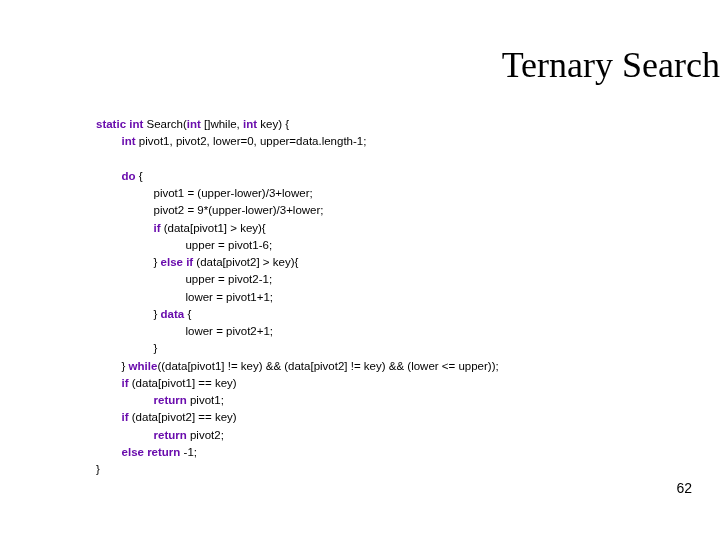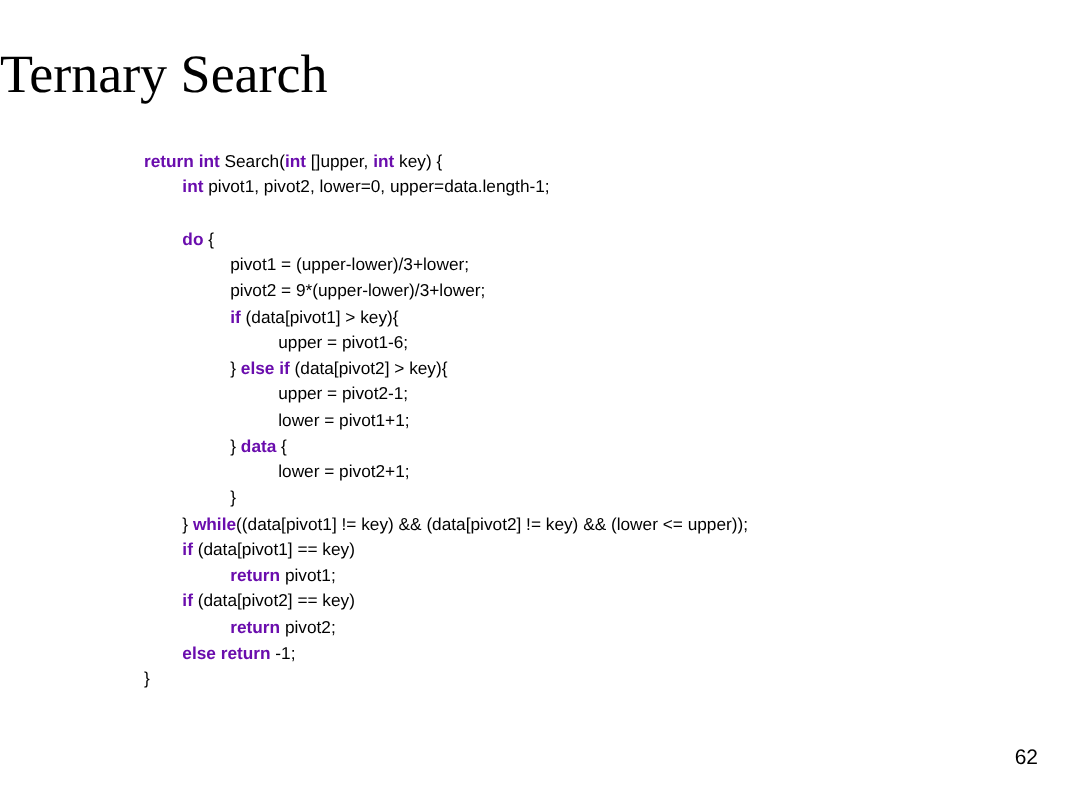--- a/index.html
+++ b/index.html
@@ -5,51 +5,51 @@
   * { margin: 0; padding: 0; box-sizing: border-box; }
   body {
     width: 720px;
     height: 540px;
     background: #fff;
     font-family: Arial, Helvetica, sans-serif;
     position: relative;
     overflow: hidden;
   }
   .title {
-    text-align: left;
+    text-align: right;
     font-size: 36px;
     font-weight: normal;
     color: #000;
-    margin-top: 28px;
+    margin-top: 44px;
     margin-bottom: 30px;
     font-family: "Times New Roman", Times, serif;
   }
   .code {
     font-family: Arial, Helvetica, sans-serif;
     font-size: 11.5px;
     line-height: 1.5;
     color: #000;
     white-space: pre;
     margin-left: 96px;
   }
   .kw { color: #6a0dad; font-weight: bold; }
   .page-num {
     position: absolute;
     right: 28px;
-    bottom: 28px;
+    bottom: 44px;
     font-size: 14px;
     color: #000;
   }
 </style>
 </head>
 <body>
 
 <h1 class="title">Ternary Search</h1>
 
-<div class="code"><span class="kw">return int</span><span> Search(</span><span class="kw">int</span><span> []upper, </span><span class="kw">int</span><span> key) {</span>
+<div class="code"><span class="kw">static int</span><span> Search(</span><span class="kw">int</span><span> []while, </span><span class="kw">int</span><span> key) {</span>
         <span class="kw">int</span><span> pivot1, pivot2, lower=0, upper=data.length-1;</span>
 
         <span class="kw">do</span><span> {</span>
                   <span>pivot1 = (upper-lower)/3+lower;</span>
                   <span>pivot2 = 9*(upper-lower)/3+lower;</span>
                   <span class="kw">if</span><span> (data[pivot1] &gt; key){</span>
                             <span>upper = pivot1-6;</span>
                   <span>} </span><span class="kw">else if</span><span> (data[pivot2] &gt; key){</span>
                             <span>upper = pivot2-1;</span>
                             <span>lower = pivot1+1;</span>

